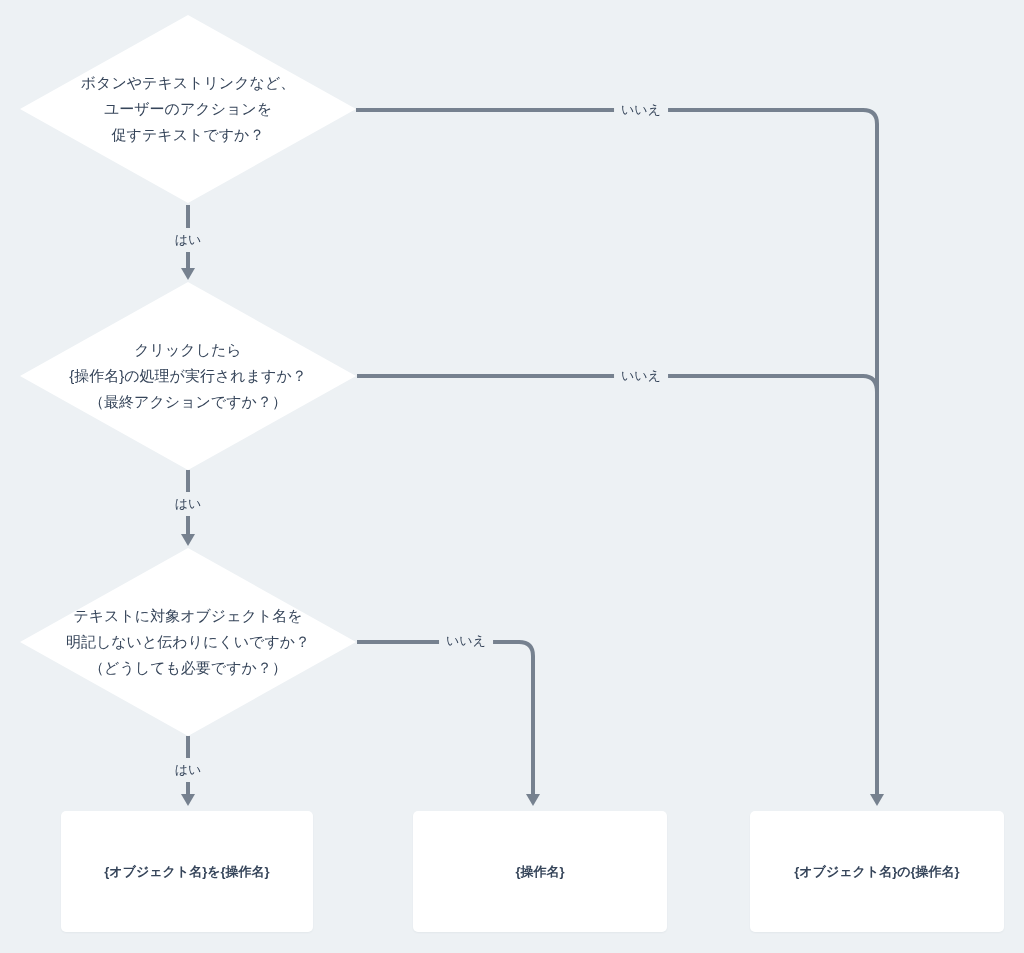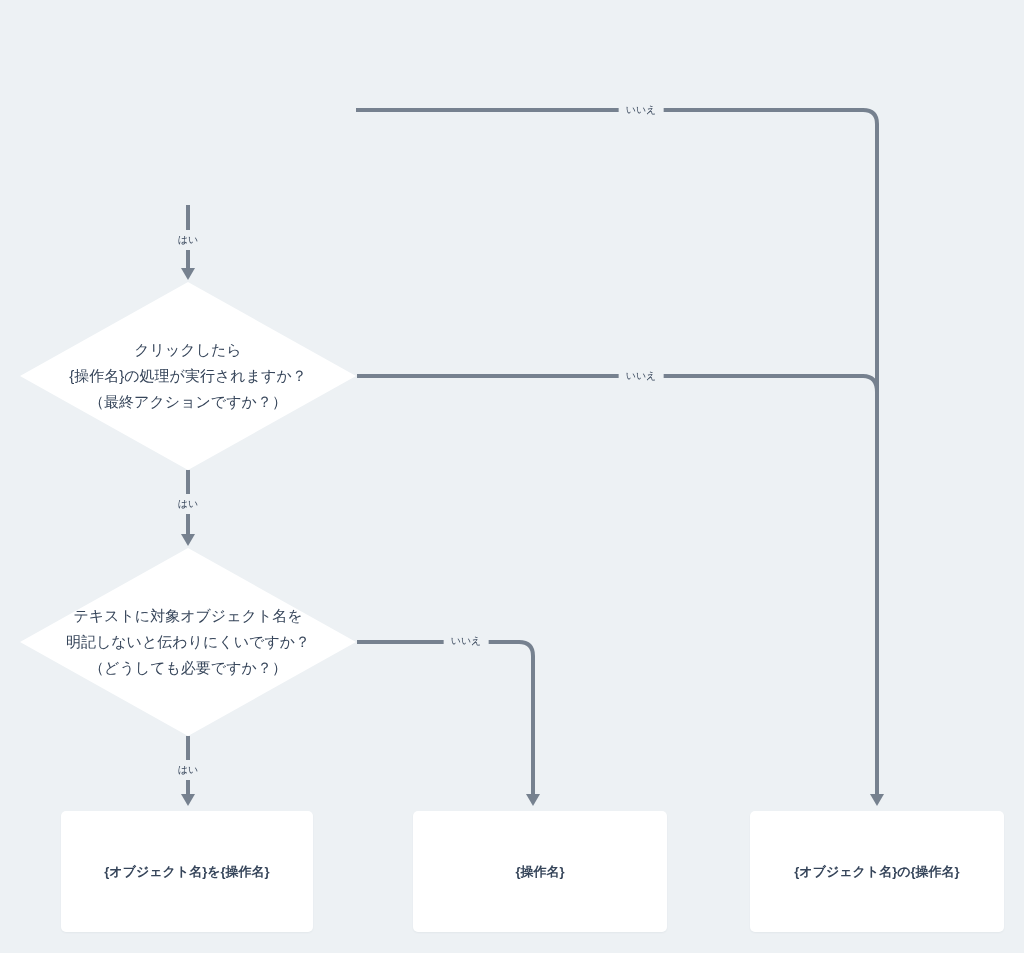--- a/index.html
+++ b/index.html
@@ -32,21 +32,21 @@
     font-size:15px;
     line-height:1.72;
     white-space:pre-line;
     color:var(--text);
   }
   .edge-label{
     position:absolute;
     transform:translate(-50%,-50%);
     background:var(--bg);
     padding:3px 7px;
-    font-size:10px;
+    font-size:13px;
     color:var(--text);
     white-space:nowrap;
   }
   .result{
     position:absolute;
     width:254px;height:121px;
     background:var(--shape);
     border-radius:5px;
     box-shadow:0 1px 2px rgba(40,60,80,0.05);
     display:flex;align-items:center;justify-content:center;
@@ -77,20 +77,25 @@
 
     <path d="M 356 110 H 863 Q 877 110 877 124 V 794"></path>
     <polygon points="870,794 884,794 877,806"></polygon>
 
     <path d="M 357 376 H 863 Q 877 376 877 392"></path>
 
     <path d="M 357 642 H 519 Q 533 642 533 656 V 794"></path>
     <polygon points="526,794 540,794 533,806"></polygon>
   </svg>
 
+  <div class="diamond" style="left:20px;top:15px;width:336px;height:188px;">
+    <div class="dtext">ボタンやテキストリンクなど、
+ユーザーのアクションを
+促すテキストですか？</div>
+  </div>
 
   <div class="diamond" style="left:20px;top:548px;width:336px;height:188px;">
     <div class="dtext">テキストに対象オブジェクト名を
 明記しないと伝わりにくいですか？
 （どうしても必要ですか？）</div>
   </div>
 
   <div class="diamond" style="left:20px;top:282px;width:336px;height:188px;">
     <div class="dtext">クリックしたら
 {操作名}の処理が実行されますか？

